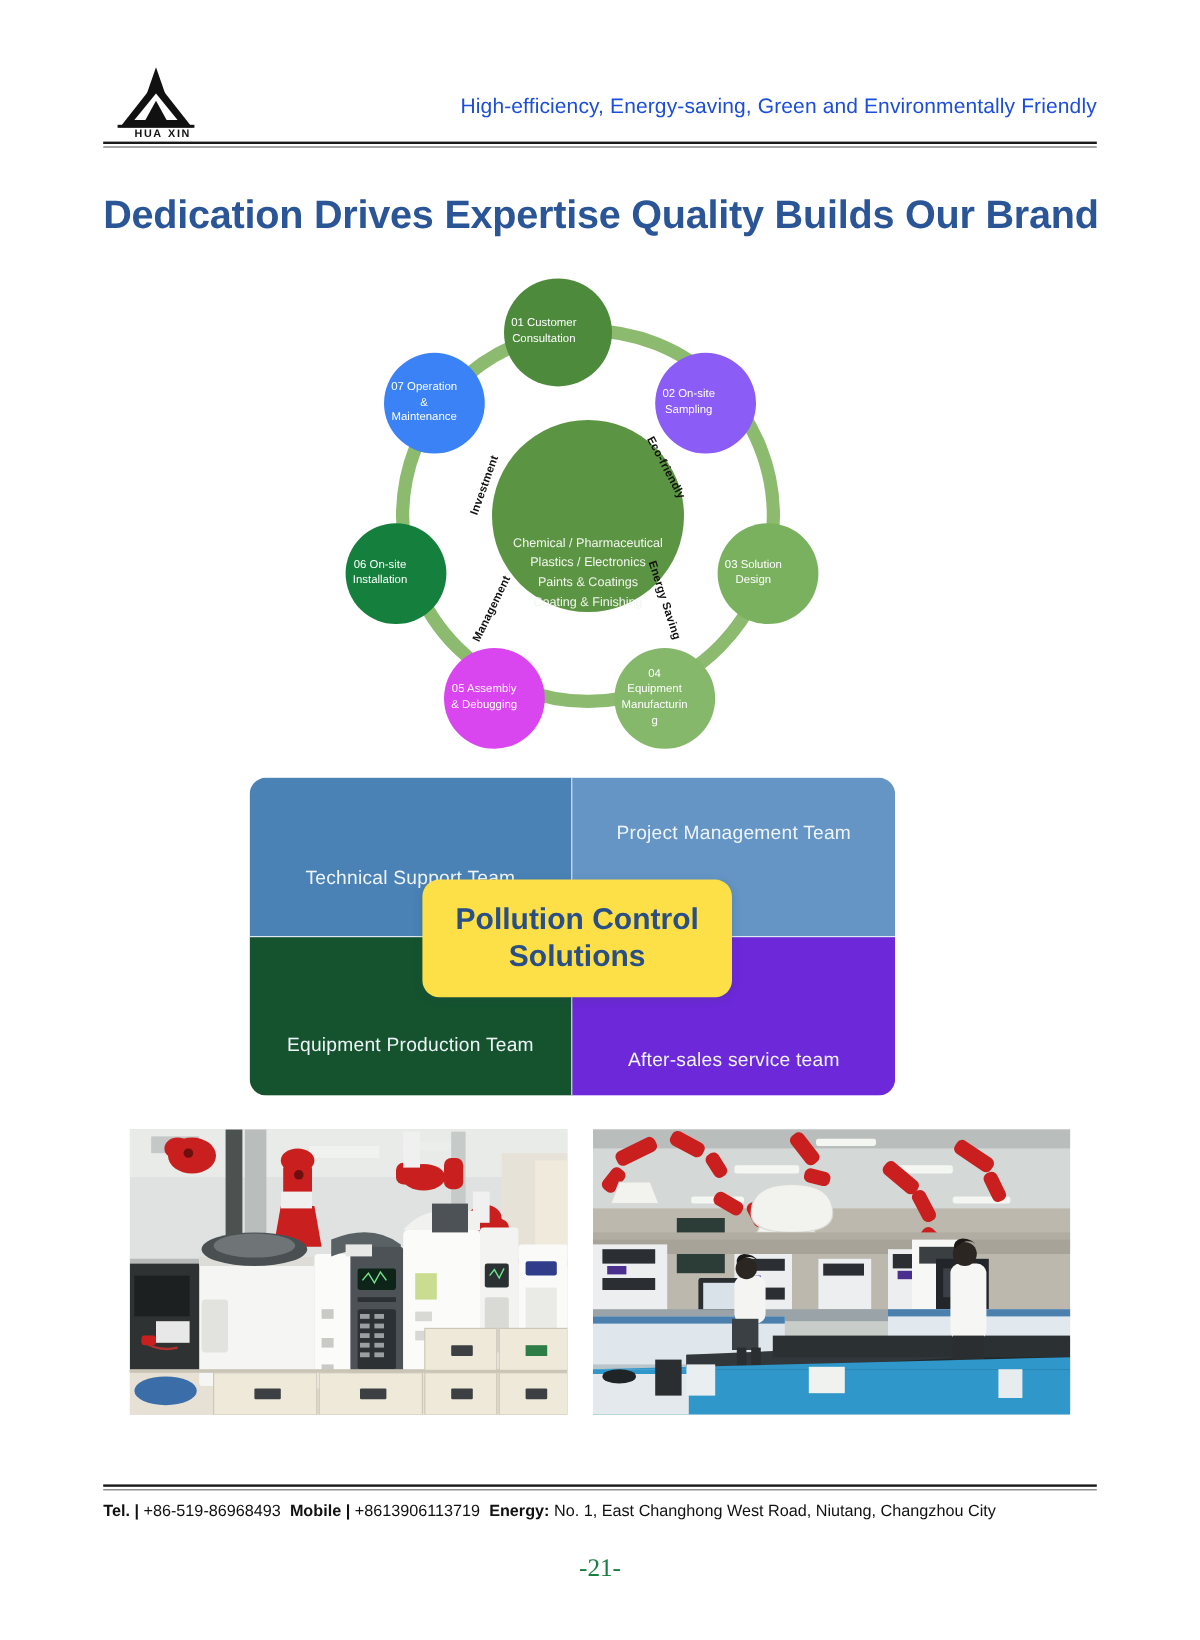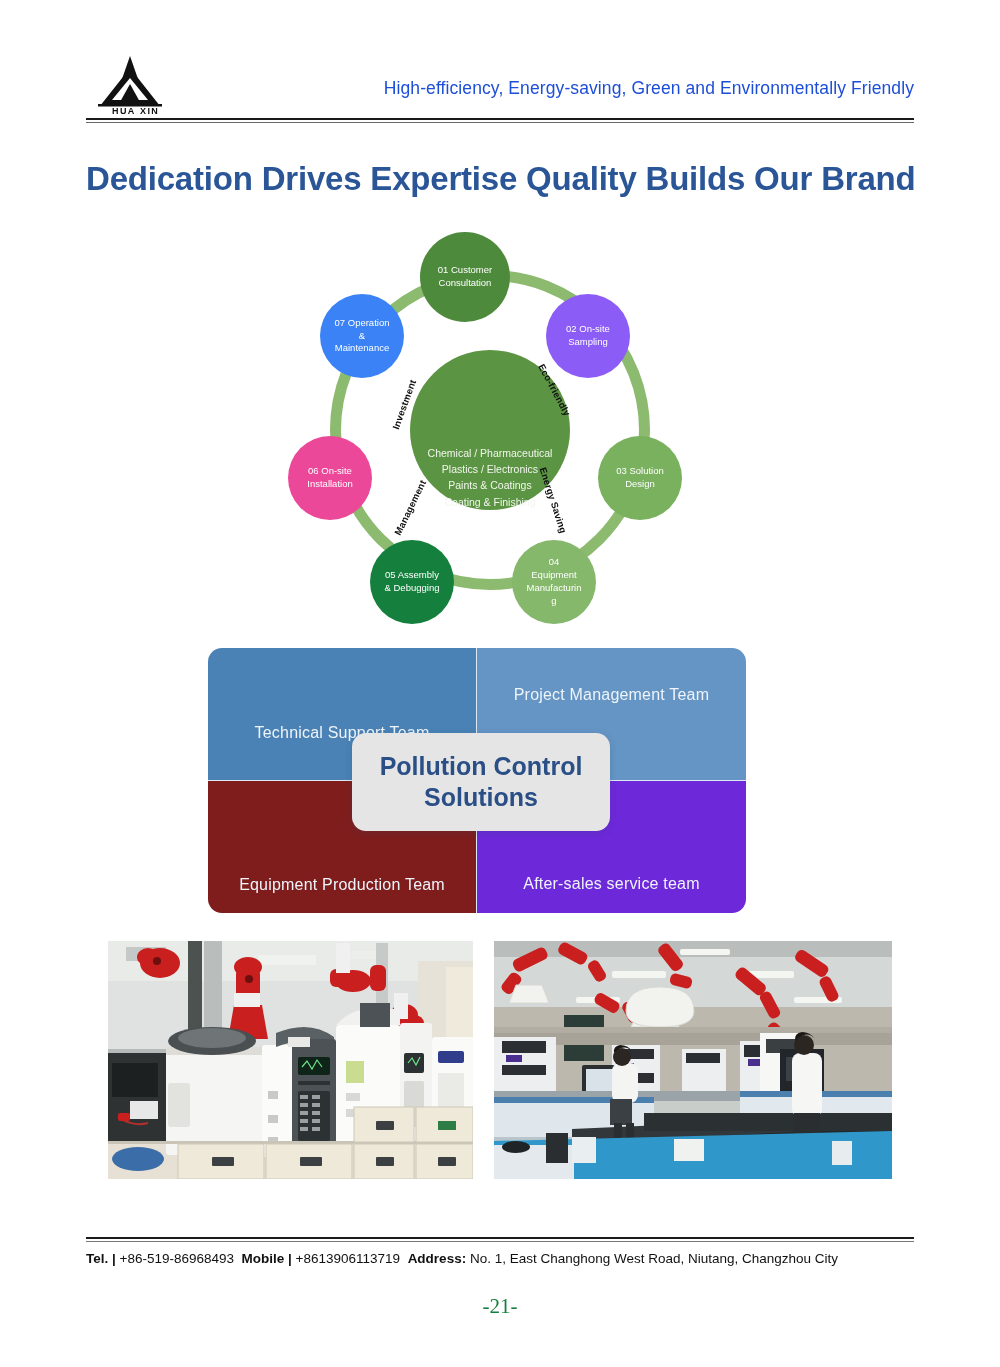--- a/index.html
+++ b/index.html
@@ -30,35 +30,35 @@
   }
 
   
   .wheel { position:absolute; left:280px; top:232px; width:420px; height:396px; }
   .ring {
     position:absolute; left:50px; top:38px; width:320px; height:320px;
     border-radius:50%; border:11px solid #8cba6e; box-sizing:border-box;
   }
   .node {
     position:absolute; border-radius:50%; display:flex; align-items:center;
-    justify-content:center; text-align:center; color:#ffffff;
+    text-align:center; color:#ffffff;
     font-size:9.5px; line-height:1.35; padding:6px; z-index:3;
   }
   .hub {
     position:absolute; left:130px; top:118px; width:160px; height:160px;
     border-radius:50%; background:#5b9442; color:#f2f6ee;
     display:flex; align-items:flex-end; justify-content:center; text-align:center;
     font-size:10.5px; line-height:1.55; z-index:4;
   }
   .n01 { left:140px; top:0px;   width:90px; height:90px; background:#4e8a3c; }
   .n02 { left:266px; top:62px;  width:84px; height:84px; background:#8b5cf6; }
   .n03 { left:318px; top:204px; width:84px; height:84px; background:#79b15e; }
   .n04 { left:232px; top:308px; width:84px; height:84px; background:#85b86b; }
-  .n05 { left:90px;  top:308px; width:84px; height:84px; background:#15803d; }
-  .n06 { left:8px;   top:204px; width:84px; height:84px; background:#ec4899; }
+  .n05 { left:90px;  top:308px; width:84px; height:84px; background:#d946ef; }
+  .n06 { left:8px;   top:204px; width:84px; height:84px; background:#15803d; }
   .n07 { left:40px;  top:62px;  width:84px; height:84px; background:#3b82f6; }
 
   .ring-label {
     position:absolute; font-size:9.5px; font-weight:bold; color:#111;
     white-space:nowrap; z-index:5; letter-spacing:.2px;
   }
   .lbl-eco  { left:266px; top:130px; transform:rotate(62deg); transform-origin:left top; }
   .lbl-en   { left:268px; top:234px; transform:rotate(72deg); transform-origin:left top; }
   .lbl-inv  { left:110px; top:195px; transform:rotate(-70deg); transform-origin:left top; }
   .lbl-mgmt { left:112px; top:300px; transform:rotate(-64deg); transform-origin:left top; }
@@ -68,26 +68,26 @@
     position:absolute; left:208px; top:648px; width:538px; height:265px;
     border-radius:14px; overflow:hidden; display:grid;
     grid-template-columns:1fr 1fr; grid-template-rows:1fr 1fr;
   }
   .qc { display:flex; align-items:center; justify-content:center;
         color:#eef4fa; font-size:16px; letter-spacing:.2px; }
   .q1 { background:#4a82b5; border-right:1.5px solid #dfe9f3; border-bottom:1.5px solid #dfe9f3;
         align-items:center; padding-top:38px; }
   .q2 { background:#6495c4; border-bottom:1.5px solid #dfe9f3;
         align-items:flex-start; padding-top:38px; }
-  .q3 { background:#7f1d1d; border-right:1.5px solid #dfe9f3;
-        align-items:flex-end; padding-bottom:19px; }
+  .q3 { background:#14532d; border-right:1.5px solid #dfe9f3;
+        align-items:flex-end; padding-bottom:32px; }
   .q4 { background:#6d28d9; align-items:flex-end; padding-bottom:20px; }
   .quad-center {
     position:absolute; left:352px; top:733px; width:258px; height:98px;
-    border-radius:14px; background:#e5e5e5; box-shadow:0 2px 7px rgba(40,70,110,.22);
+    border-radius:14px; background:#fde047; box-shadow:0 2px 7px rgba(40,70,110,.22);
     display:flex; align-items:center; justify-content:center; text-align:center;
     color:#2a4e86; font-size:25px; font-weight:bold; line-height:1.25; z-index:6;
   }
 
   
   .photo { position:absolute; overflow:hidden; }
   .photo-left  { left:108px; top:941px; width:365px; height:238px; }
   .photo-right { left:494px; top:941px; width:398px; height:238px; }
 
   
@@ -386,18 +386,18 @@
     </svg>
   </div>
 
   <div class="footer-rule"></div>
   <div class="footer-rule2"></div>
   <div class="footer-text">
     <b>Tel. |</b>
     <span>+86-519-86968493</span>&nbsp;
     <b>Mobile |</b>
     <span>+8613906113719</span>&nbsp;
-    <b>Address:</b>
+    <b>Energy:</b>
     <span>No. 1, East Changhong West Road, Niutang, Changzhou City</span>
   </div>
   <div class="page-no">-21-</div>
 
 </div>
 
 </body></html>

